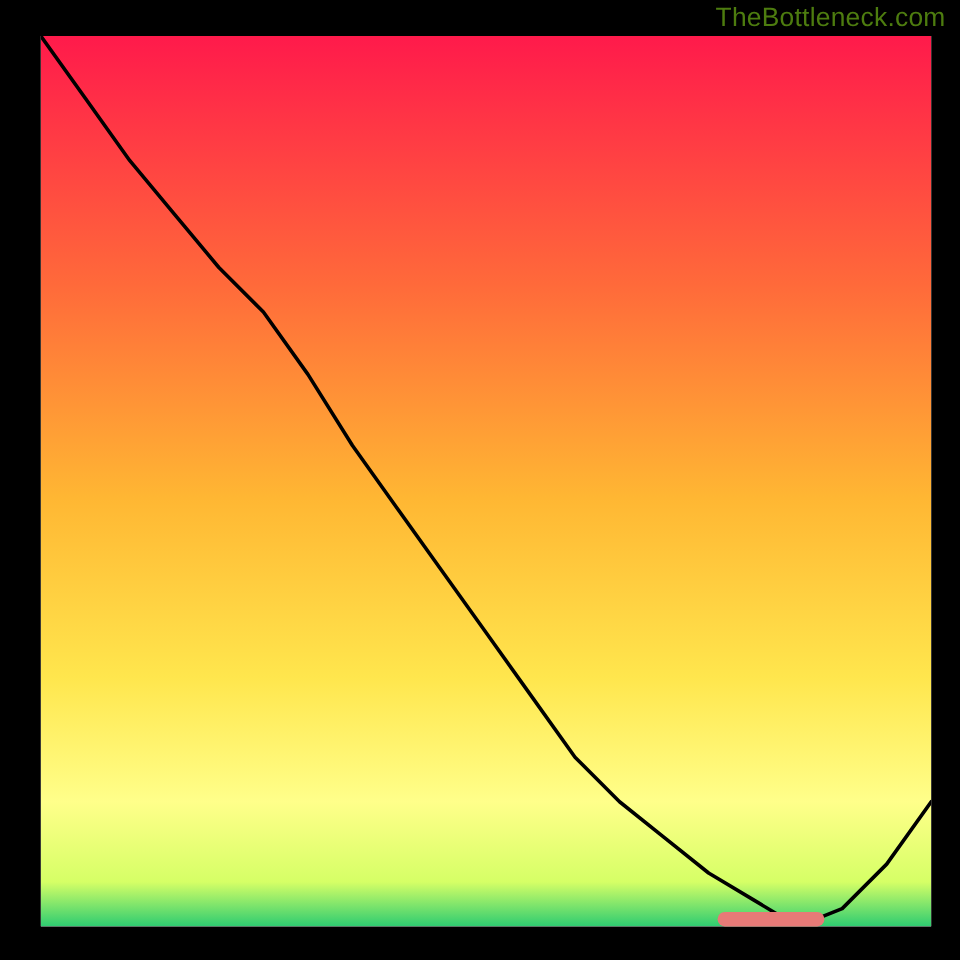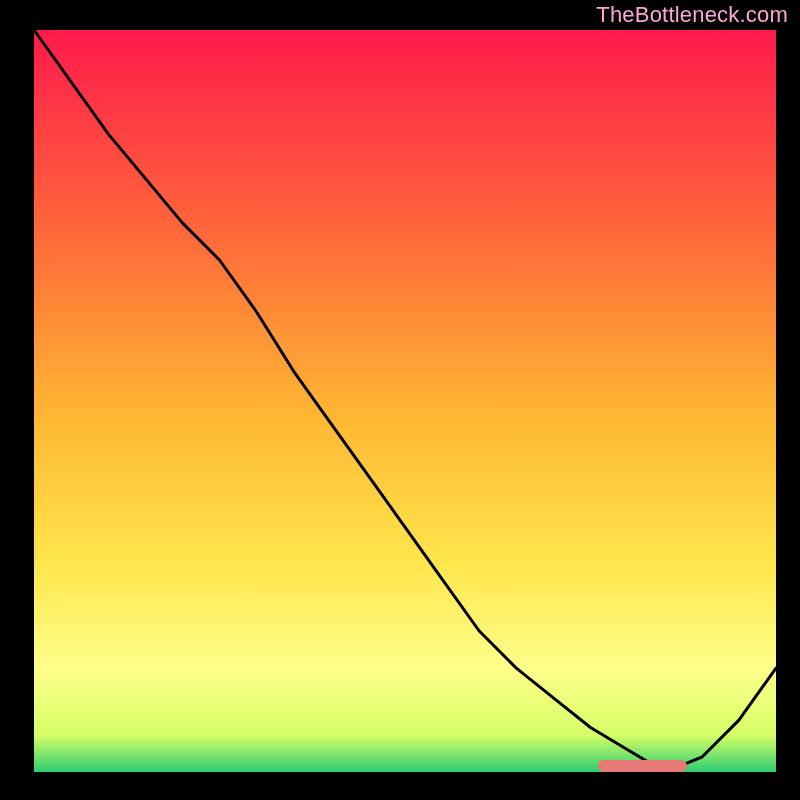--- a/index.html
+++ b/index.html
@@ -7,21 +7,21 @@
   .stage {
     position: relative;
     width: 800px;
     height: 800px;
     background: #000;
   }
   .attribution {
     position: absolute;
     top: 2px;
     right: 12px;
-    color: #f9a8d4;
+    color: #4d7c0f;
     font-family: Arial, Helvetica, sans-serif;
     font-size: 22px;
     font-weight: 400;
     letter-spacing: 0.2px;
   }
   .plot-frame {
     position: absolute;
     left: 34px;
     top: 30px;
     width: 742px;

